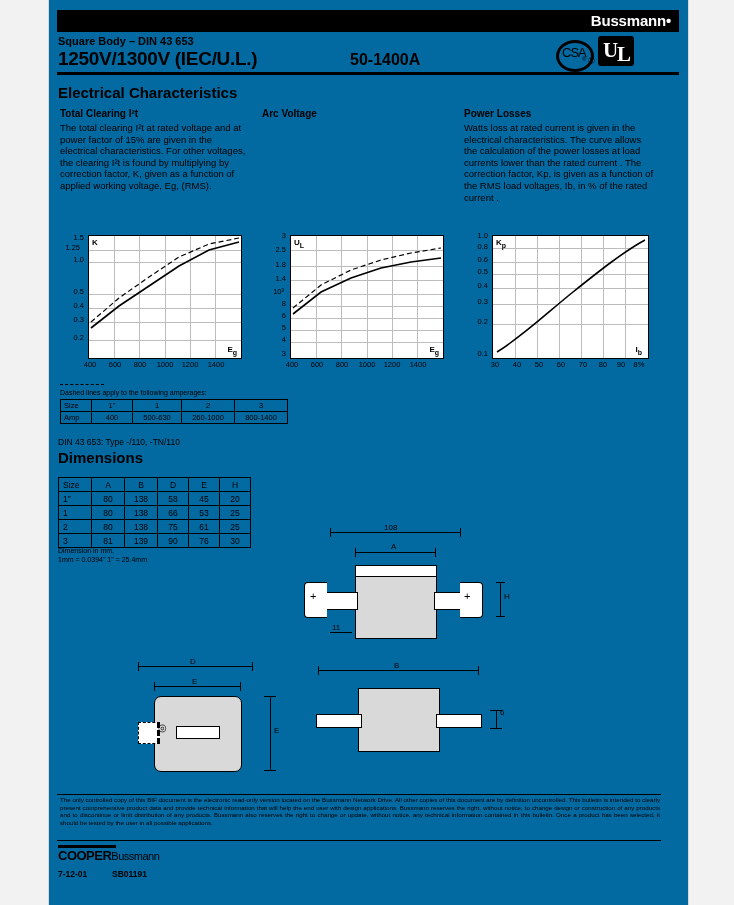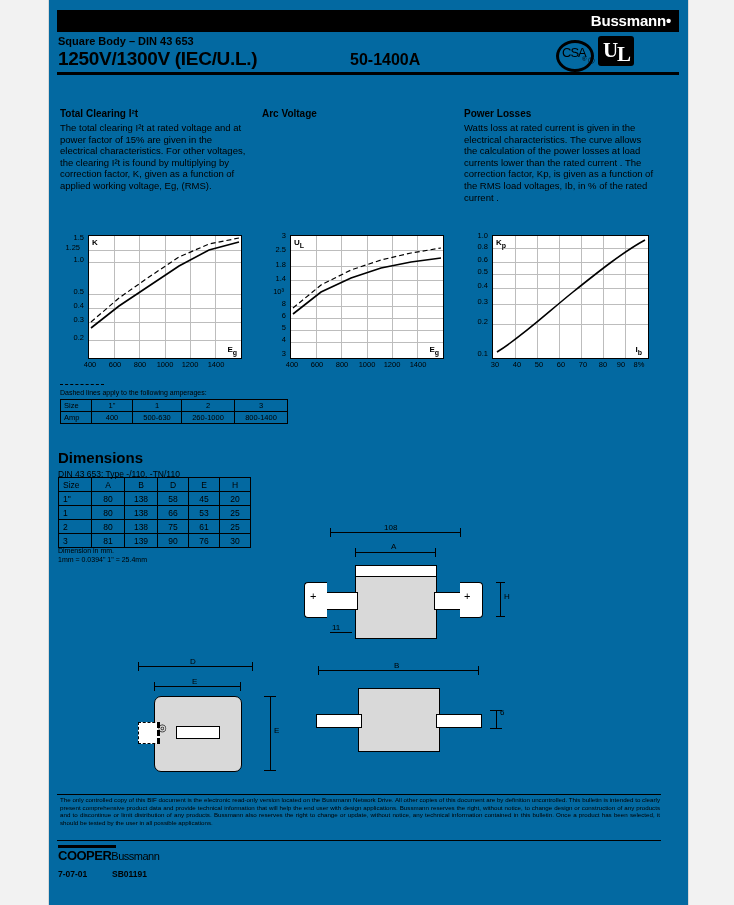--- a/index.html
+++ b/index.html
@@ -50,21 +50,21 @@
   .axname{position:absolute;font-size:8px;font-weight:bold;}
   .curve{position:absolute;overflow:visible;}
 
   
   .dashnote{position:absolute;left:60px;top:389px;font-size:7px;}
   .dashline{position:absolute;left:60px;top:384px;width:44px;border-top:1px dashed #000;}
   .tbl{position:absolute;border-collapse:collapse;font-size:7.5px;}
   .tbl td{border:1px solid #000;padding:1px 3px;height:9px;}
   .tbl td.hd{font-weight:normal;}
 
-  .dimnote{position:absolute;left:58px;top:469px;font-size:8.5px;text-align:center;}
+  .dimnote{position:absolute;left:58px;top:437px;font-size:8.5px;text-align:center;}
   .dimtbl{position:absolute;left:58px;top:477px;border-collapse:collapse;font-size:8.5px;}
   .dimtbl td{border:1px solid #000;padding:1px 4px;text-align:center;height:11px;}
   .dimfoot{position:absolute;left:58px;top:546px;font-size:7px;line-height:9px;}
 
   
   .dwg{position:absolute;}
   .rect{position:absolute;border:1px solid #000;background:#fff;}
   .shade{background:#d9d9d9;}
   .dimtxt{position:absolute;font-size:8px;}
   .arrowline{position:absolute;background:#000;height:1px;}
@@ -103,20 +103,21 @@
     <div class="txt">CSA</div>
     <div class="sub">®</div>
   </div>
   <div class="ulmark">
     <div class="box"></div>
     <div class="u">U</div>
     <div class="l">L</div>
   </div>
   <div class="regmark">®</div>
 
+  <div class="sect sect-elec">Electrical Characteristics</div>
   <div class="sect sect-dim">Dimensions</div>
 
   <div class="colhead ch1">Total Clearing I²t</div>
   <div class="colhead ch2">Arc Voltage</div>
   <div class="colhead ch3">Power Losses</div>
 
   <div class="body b1">The total clearing I²t at rated voltage and at power factor of 15% are given in the electrical characteristics. For other voltages, the clearing I²t is found by multiplying by correction factor, K, given as a function of applied working voltage, Eg, (RMS).</div>
   <div class="body b3">Watts loss at rated current is given in the electrical characteristics. The curve allows the calculation of the power losses at load currents lower than the rated current . The correction factor, Kp, is given as a function of the RMS load voltages, Ib, in % of the rated current .</div>
 
   <div class="chart" style="left:58px;top:233px;width:190px;height:140px;">
@@ -366,15 +367,15 @@
     <div class="arrowline" style="left:134px;top:46px;width:12px;"></div>
     <div class="arrowline" style="left:134px;top:120px;width:12px;"></div>
     <div class="dimtxt" style="left:144px;top:76px;">E</div>
   </div>
 
   <div class="frule"></div>
   <div class="discl">The only controlled copy of this BIF document is the electronic read-only version located on the Bussmann Network Drive. All other copies of this document are by definition uncontrolled. This bulletin is intended to clearly present comprehensive product data and provide technical information that will help the end user with design applications. Bussmann reserves the right, without notice, to change design or construction of any products and to discontinue or limit distribution of any products. Bussmann also reserves the right to change or update, without notice, any technical information contained in this bulletin. Once a product has been selected, it should be tested by the user in all possible applications.</div>
   <div class="frule2"></div>
   <div class="coopbar"></div>
   <div class="cooper"><span>COOPER</span><span class="b">Bussmann</span></div>
-  <div class="dt">7-07-01</div>
+  <div class="dt">7-12-01</div>
   <div class="sb">SB01191</div>
 </div>
 
 </body></html>

